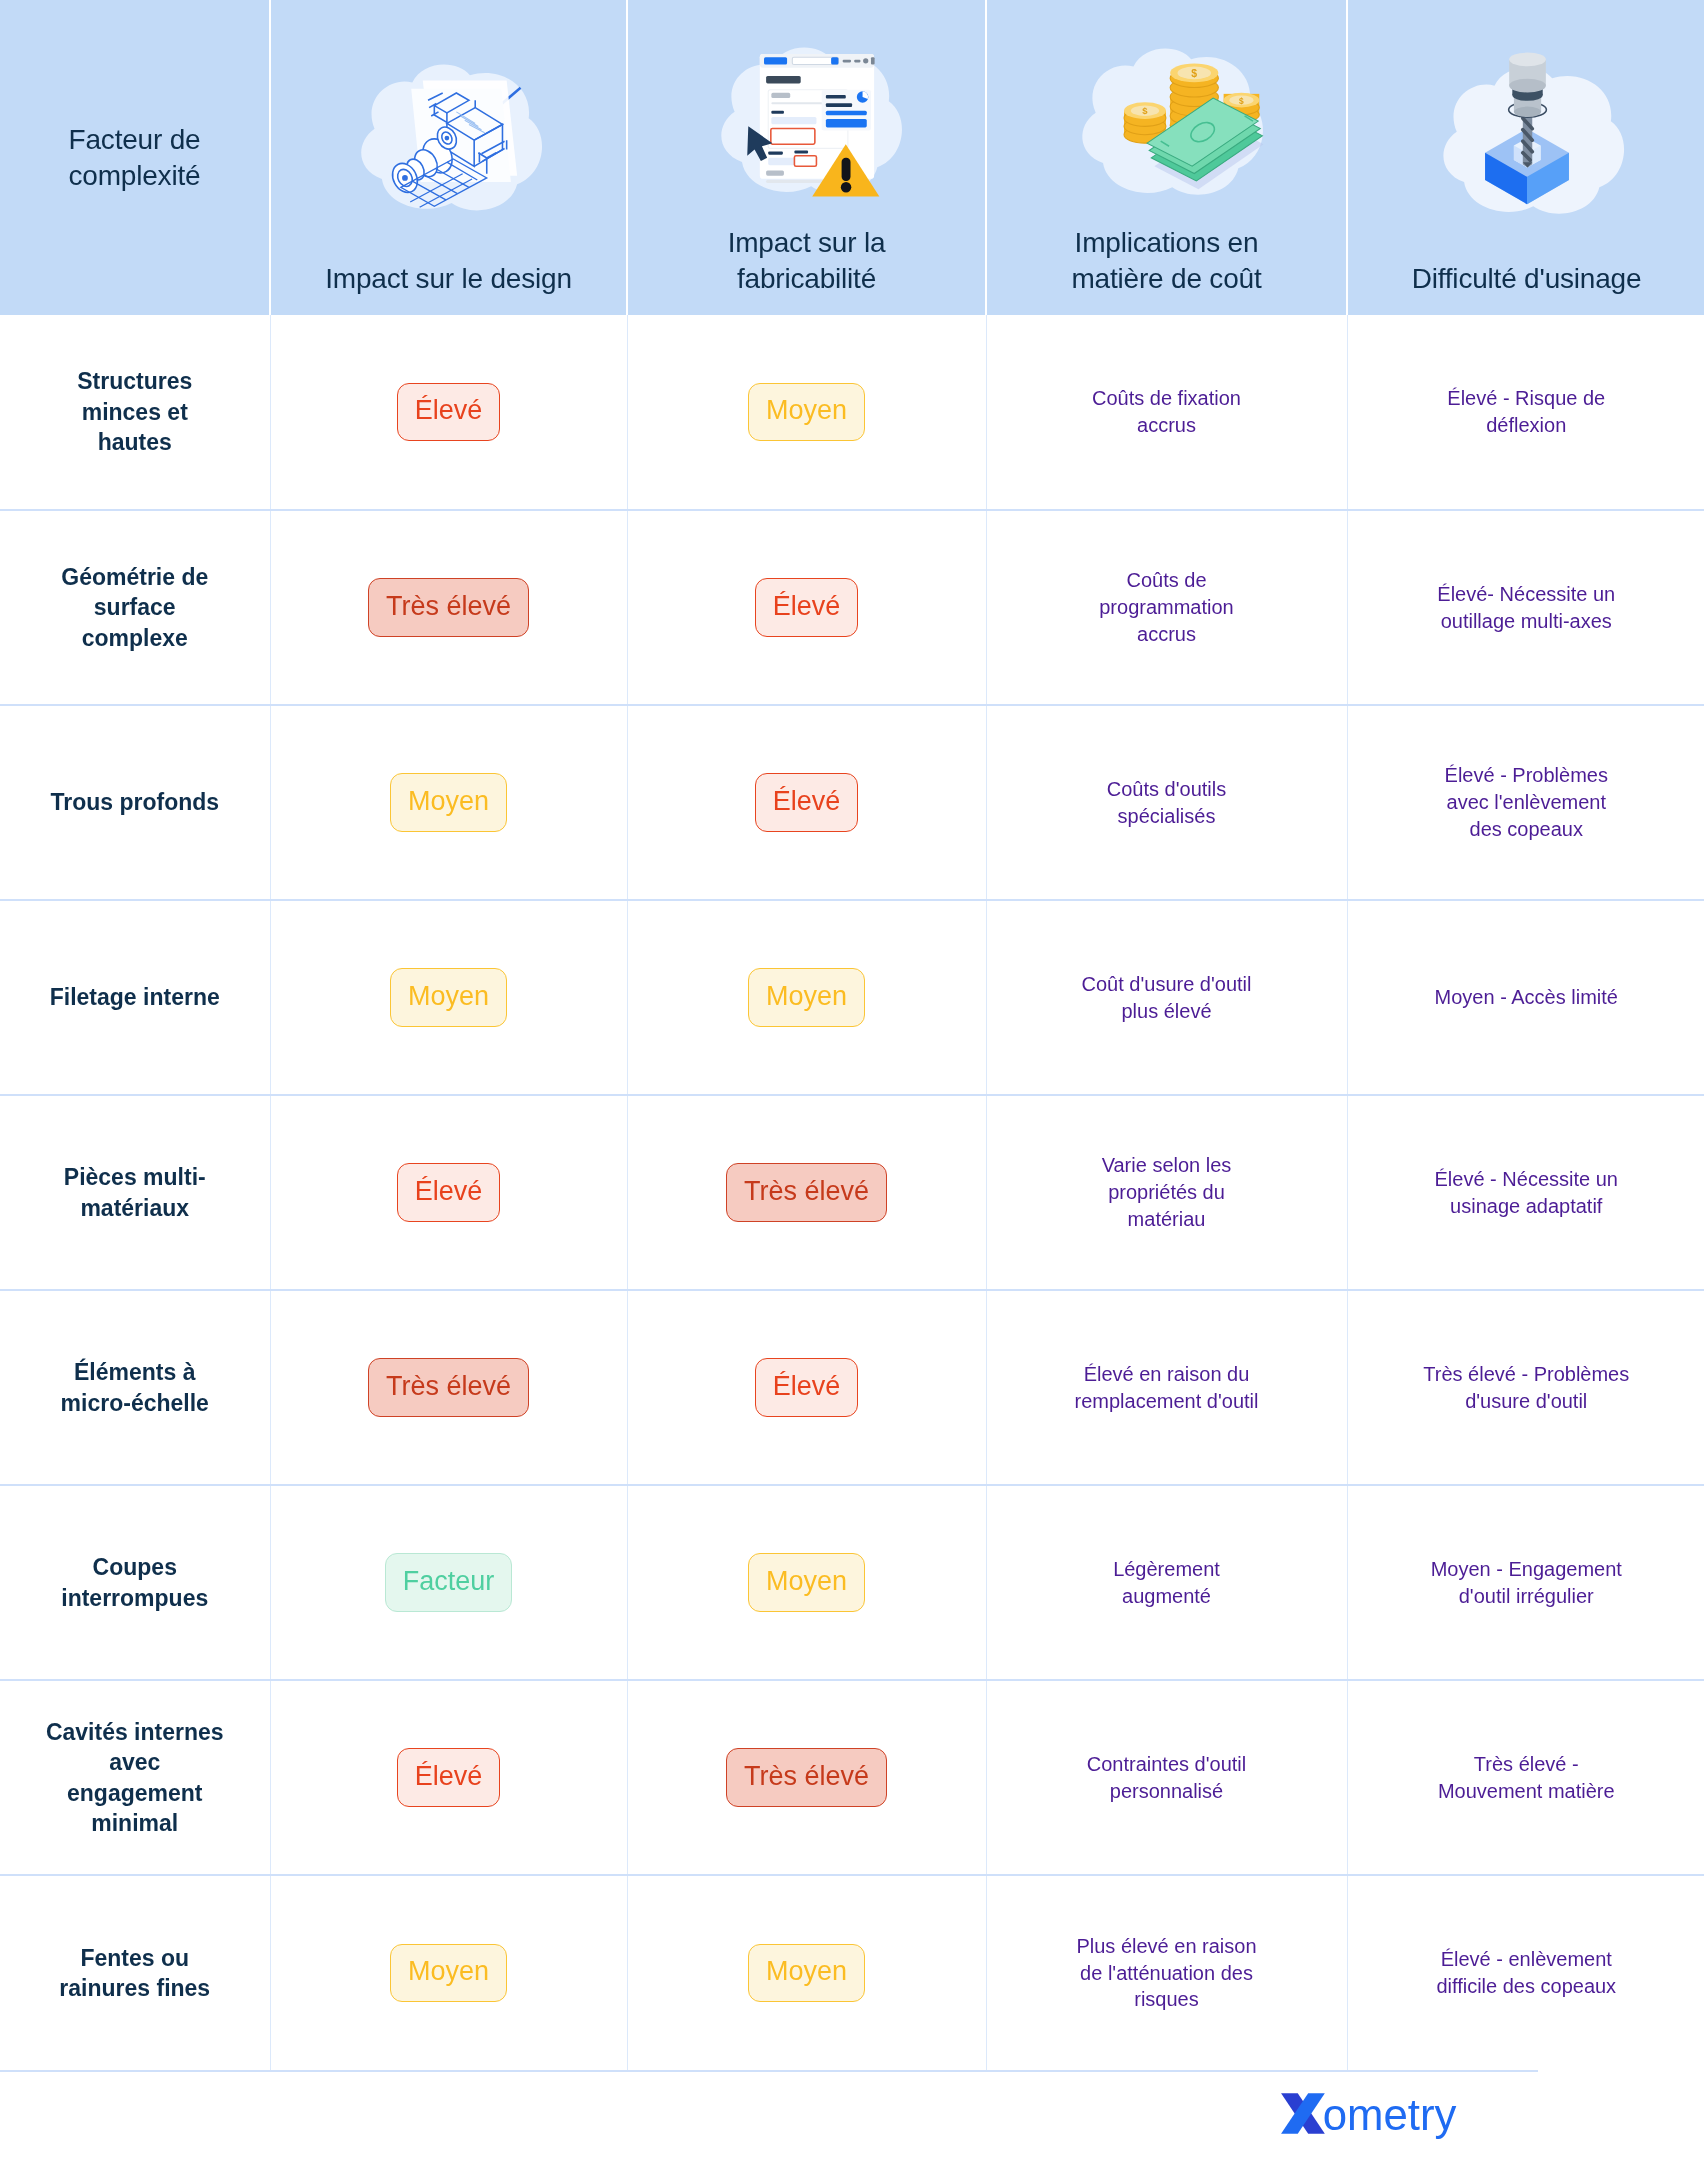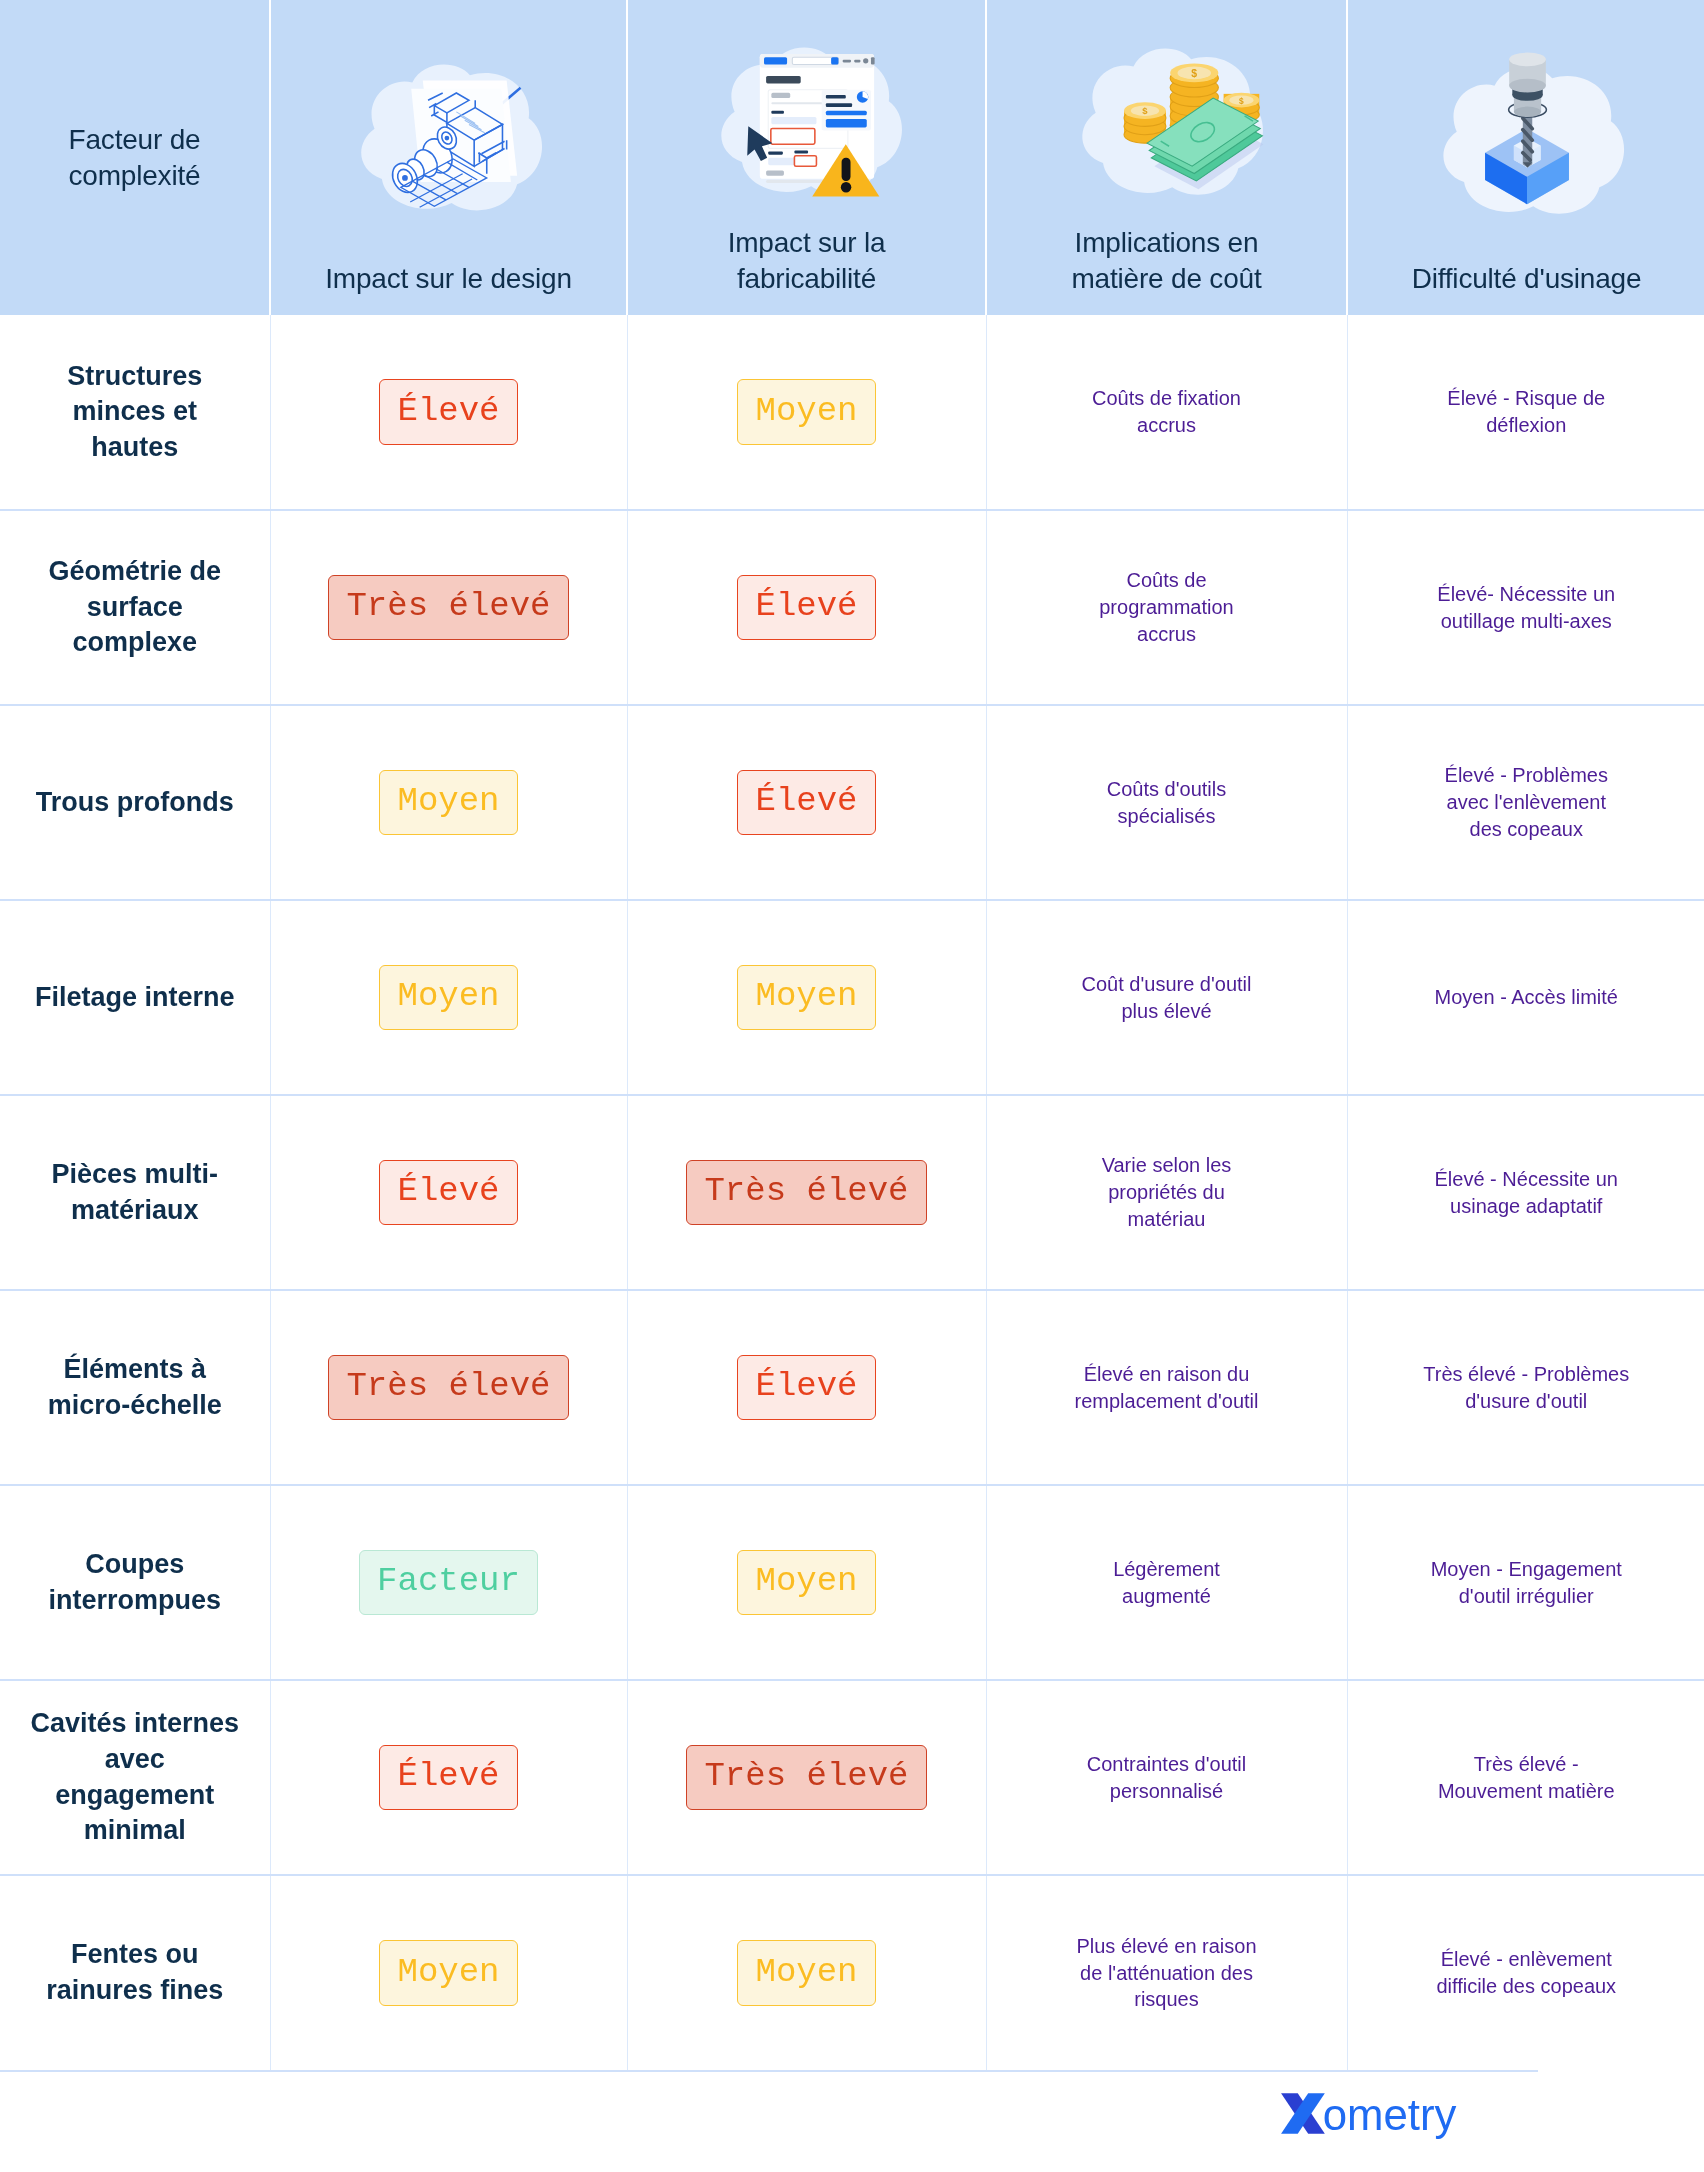--- a/index.html
+++ b/index.html
@@ -80,47 +80,46 @@
     border-bottom: 2.6px solid #cfe0fa;
     vertical-align: middle;
     text-align: center;
     padding: 15.8px 13.7px;
     height: 195px;
   }
   tbody td:last-child { border-right: none; }
   tbody tr:last-child td { border-bottom: none; }
 
   .factor {
-    font-size: 27px;
+    font-size: 23px;
     line-height: 1.32;
     color: #0f2f4c;
     font-weight: 700;
     white-space: pre-line;
   }
 
   .celltext {
     font-size: 20px;
     line-height: 1.34;
     color: #4c1d95;
     font-weight: 400;
     white-space: pre-line;
   }
 
   
   .badge {
     display: inline-block;
-    font-size: 34px;
+    font-size: 27px;
     line-height: 1;
     padding: 13.7px 17px 15.8px 17px;
-    border-radius: 6px;
+    border-radius: 12px;
     border-width: 1.6px;
     border-style: solid;
     white-space: nowrap;
     font-weight: 400;
-    font-family: Liberation Mono, monospace;
   }
   .badge.lvl-eleve {
     background: #fdeae5;
     border-color: #e8441f;
     color: #e8421d;
   }
   .badge.lvl-tres-eleve {
     background: #f6cbc1;
     border-color: #cf4226;
     color: #c63a1b;

